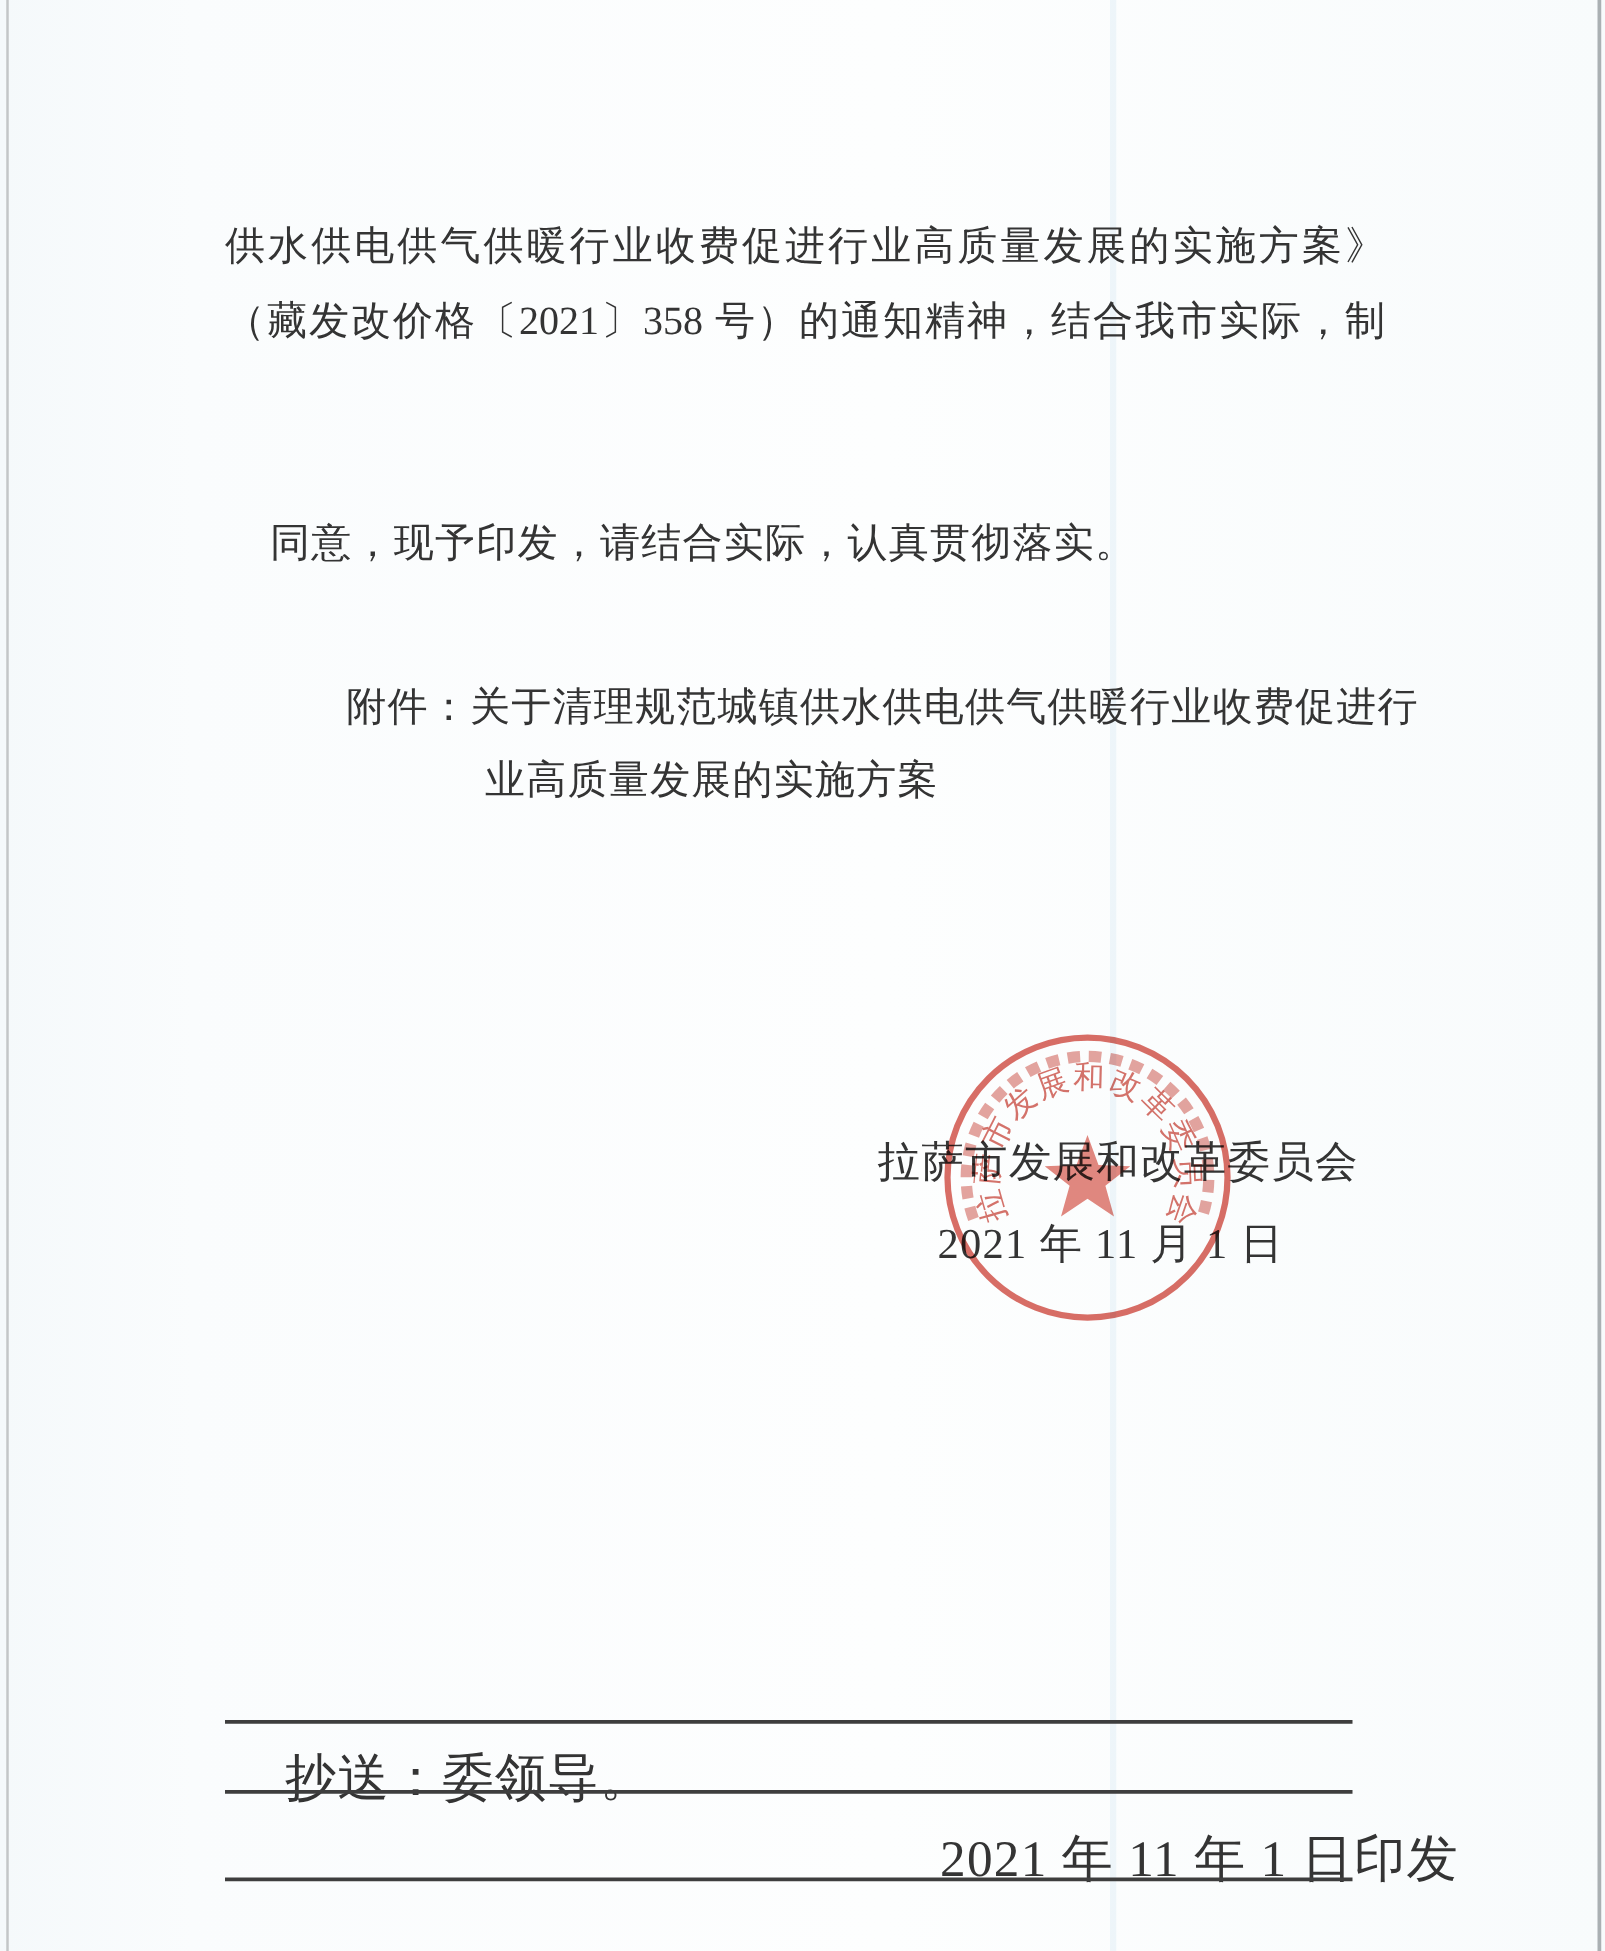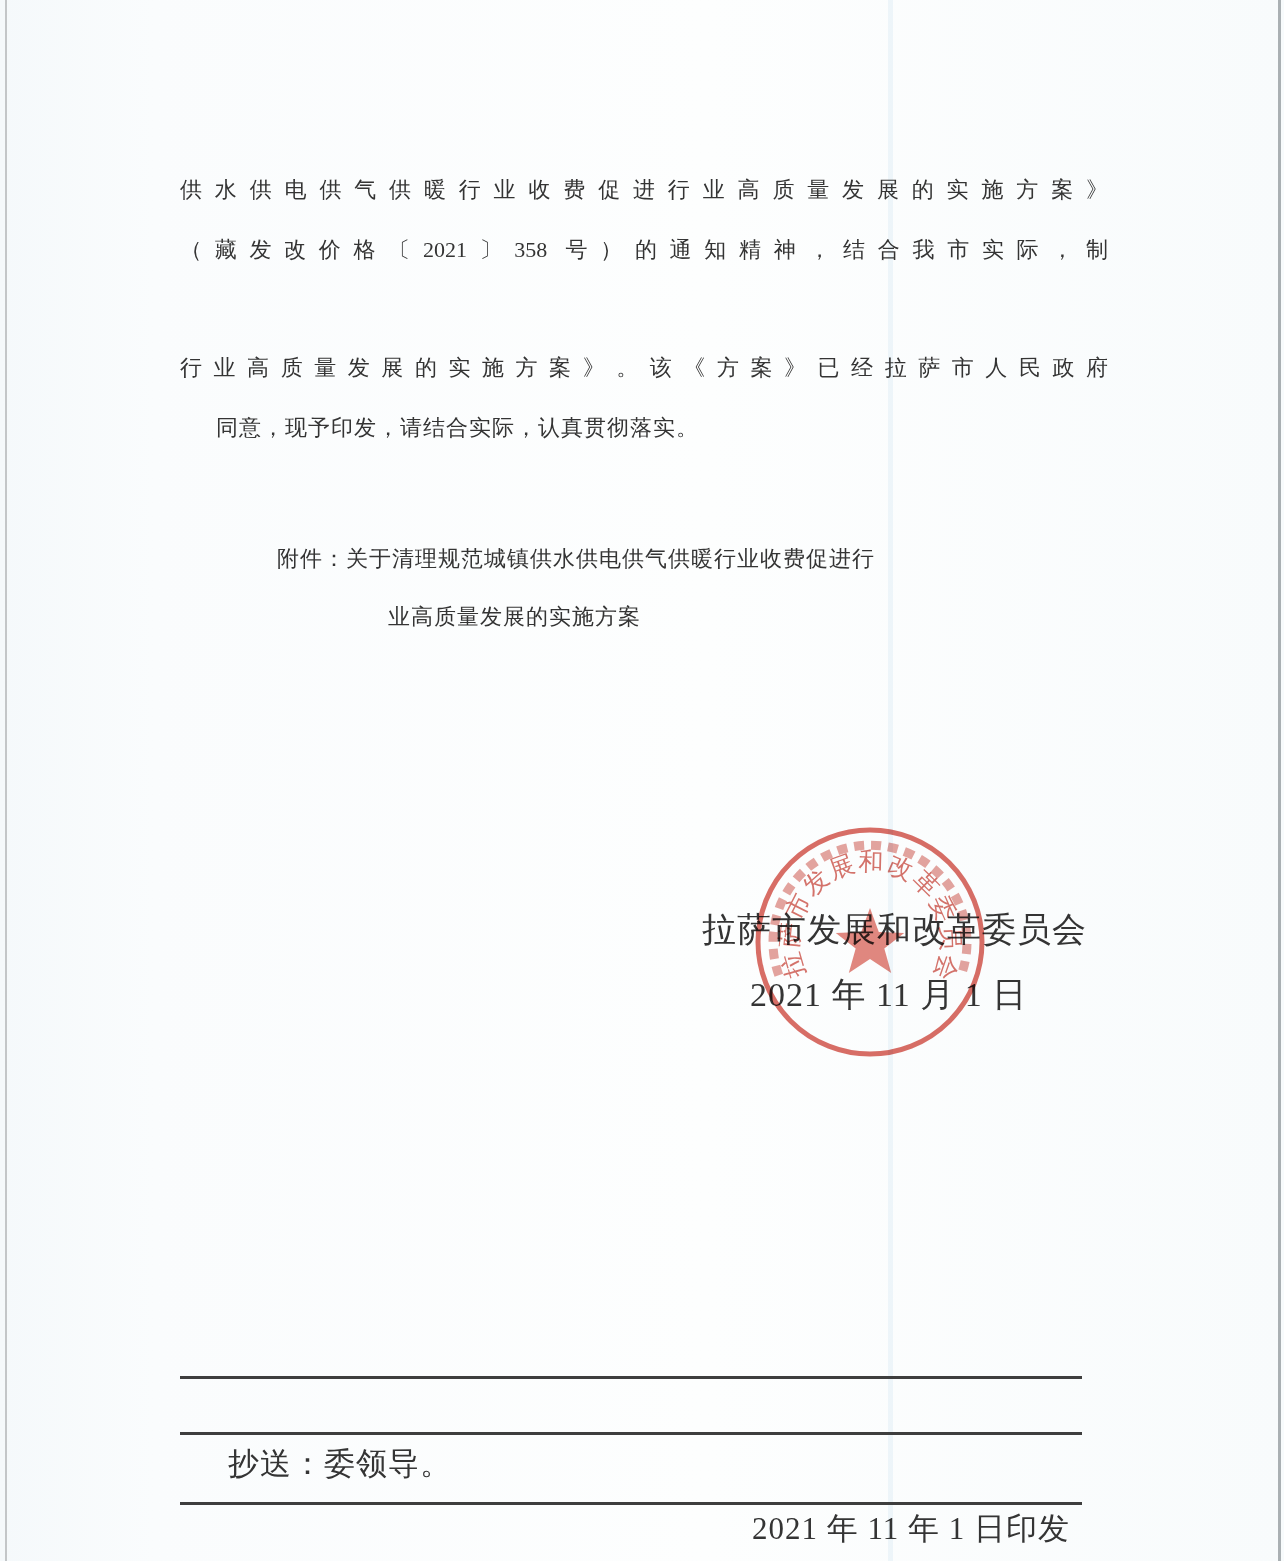--- a/index.html
+++ b/index.html
@@ -10,34 +10,34 @@
     overflow:hidden;
     font-family:"Liberation Serif","DejaVu Serif",serif;
     color:#343434;
   }
   .edge{position:absolute;top:0;height:100%;}
   .edge-left{left:5px;width:2px;background:#c3c6c8;}
   .edge-right{left:1278px;width:3px;background:#aab0b3;}
   .scan-streak{position:absolute;top:0;left:888px;width:5px;height:100%;background:rgba(168,205,233,0.16);}
   .line{
     position:absolute;
-    font-size:22px;
+    font-size:32px;
     letter-spacing:1px;
     white-space:nowrap;
     color:#343434;
   }
   .just{
     width:928px;
     letter-spacing:normal;
     text-align:justify;
     text-align-last:justify;
     white-space:normal;
   }
   .sig{font-size:34px;letter-spacing:1px;}
-  .footer-text{font-size:31px;letter-spacing:1px;margin-top:48px;}
+  .footer-text{font-size:41px;letter-spacing:1px;}
   .rule{position:absolute;left:180px;width:902px;height:3px;background:#3e3e3e;}
   .seal{
     position:absolute;left:748px;top:820px;width:244px;height:244px;
     mix-blend-mode:multiply;opacity:.92;
   }
   .seal-arc-text{
     font-family:"Liberation Serif","DejaVu Serif",serif;
     font-size:25px;letter-spacing:2px;fill:#c94136;opacity:.8;
   }
 </style>
@@ -45,21 +45,20 @@
 <body>
 
 <div class="page">
 
   <div class="edge edge-left"></div>
   <div class="edge edge-right"></div>
   <div class="scan-streak"></div>
 
   <div class="line just" style="left:180px;top:175px;">供水供电供气供暖行业收费促进行业高质量发展的实施方案》</div>
   <div class="line just" style="left:180px;top:235px;">（藏发改价格〔2021〕358 号）的通知精神，结合我市实际，制</div>
-  <div class="line just" style="left:180px;top:353px;">行业高质量发展的实施方案》。该《方案》已经拉萨市人民政府</div>
   <div class="line" style="left:180px;top:413px;margin-left:36px;">同意，现予印发，请结合实际，认真贯彻落实。</div>
 
   <div class="line" style="left:247px;top:544px;margin-left:30px;">附件：关于清理规范城镇供水供电供气供暖行业收费促进行</div>
   <div class="line" style="left:388px;top:602px;">业高质量发展的实施方案</div>
 
   <div class="line sig" style="left:702px;top:907px;">拉萨市发展和改革委员会</div>
   <div class="line sig" style="left:750px;top:972px;">2021 年 11 月 1 日</div>
 
   <svg class="seal" viewBox="0 0 244 244">
     <defs>

